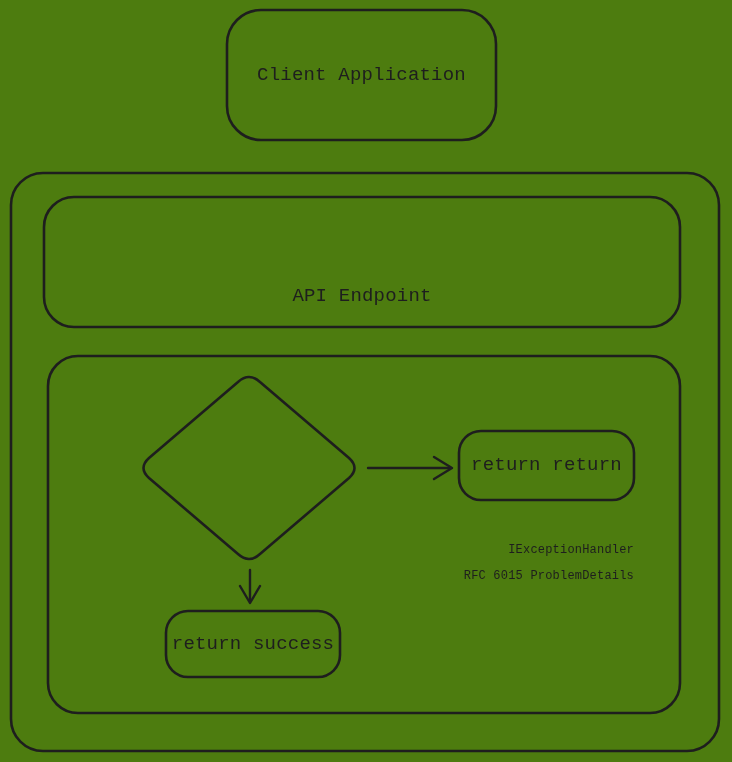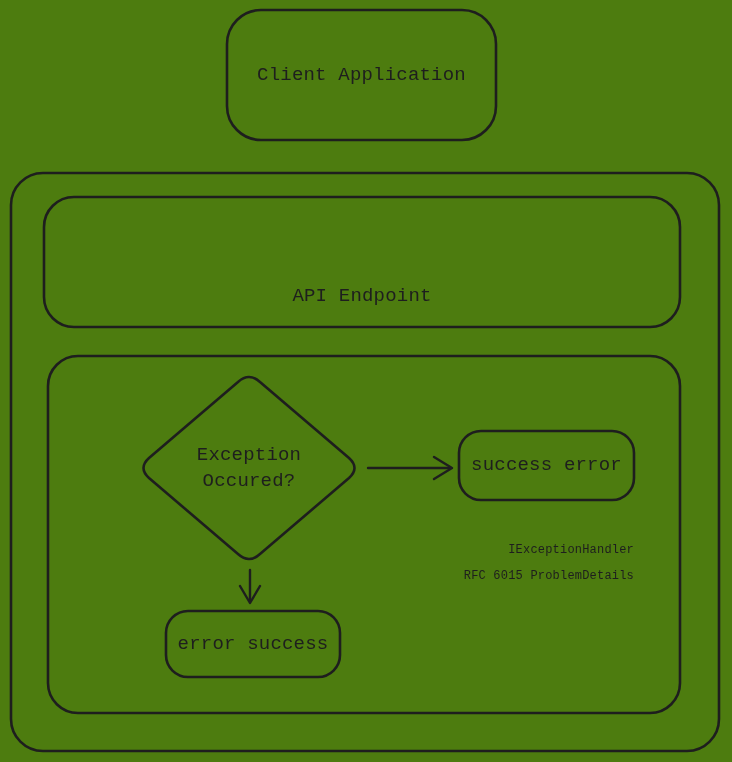--- a/index.html
+++ b/index.html
@@ -83,25 +83,23 @@
     <path class="arrow" d="M250,570 L250,600"></path>
     <path class="arrow" d="M240,586 L250,603 L260,586"></path>
 
     <rect class="shape" x="166" y="611" width="174" height="66" rx="22" ry="22" fill="#b2f2bb"></rect>
   </svg>
 
   <div class="label" style="left:227px; top:10px; width:269px; height:130px;">Client Application</div>
 
   <div class="label" style="left:44px; top:212px; width:636px; height:130px;margin-top:19px;">API Endpoint</div>
 
-  <div class="label" style="left:138px; top:372px; width:222px; height:192px;">Exception
-Occured?</div>
 
-  <div class="label" style="left:459px; top:431px; width:175px; height:69px;">success error</div>
+  <div class="label" style="left:459px; top:431px; width:175px; height:69px;">return return</div>
 
-  <div class="label" style="left:166px; top:611px; width:174px; height:66px;">error success</div>
+  <div class="label" style="left:166px; top:611px; width:174px; height:66px;">return success</div>
 
   <div class="note">
     <div>IExceptionHandler</div>
     <div>RFC 6015 ProblemDetails</div>
   </div>
 
 </div>
 
 </body></html>

